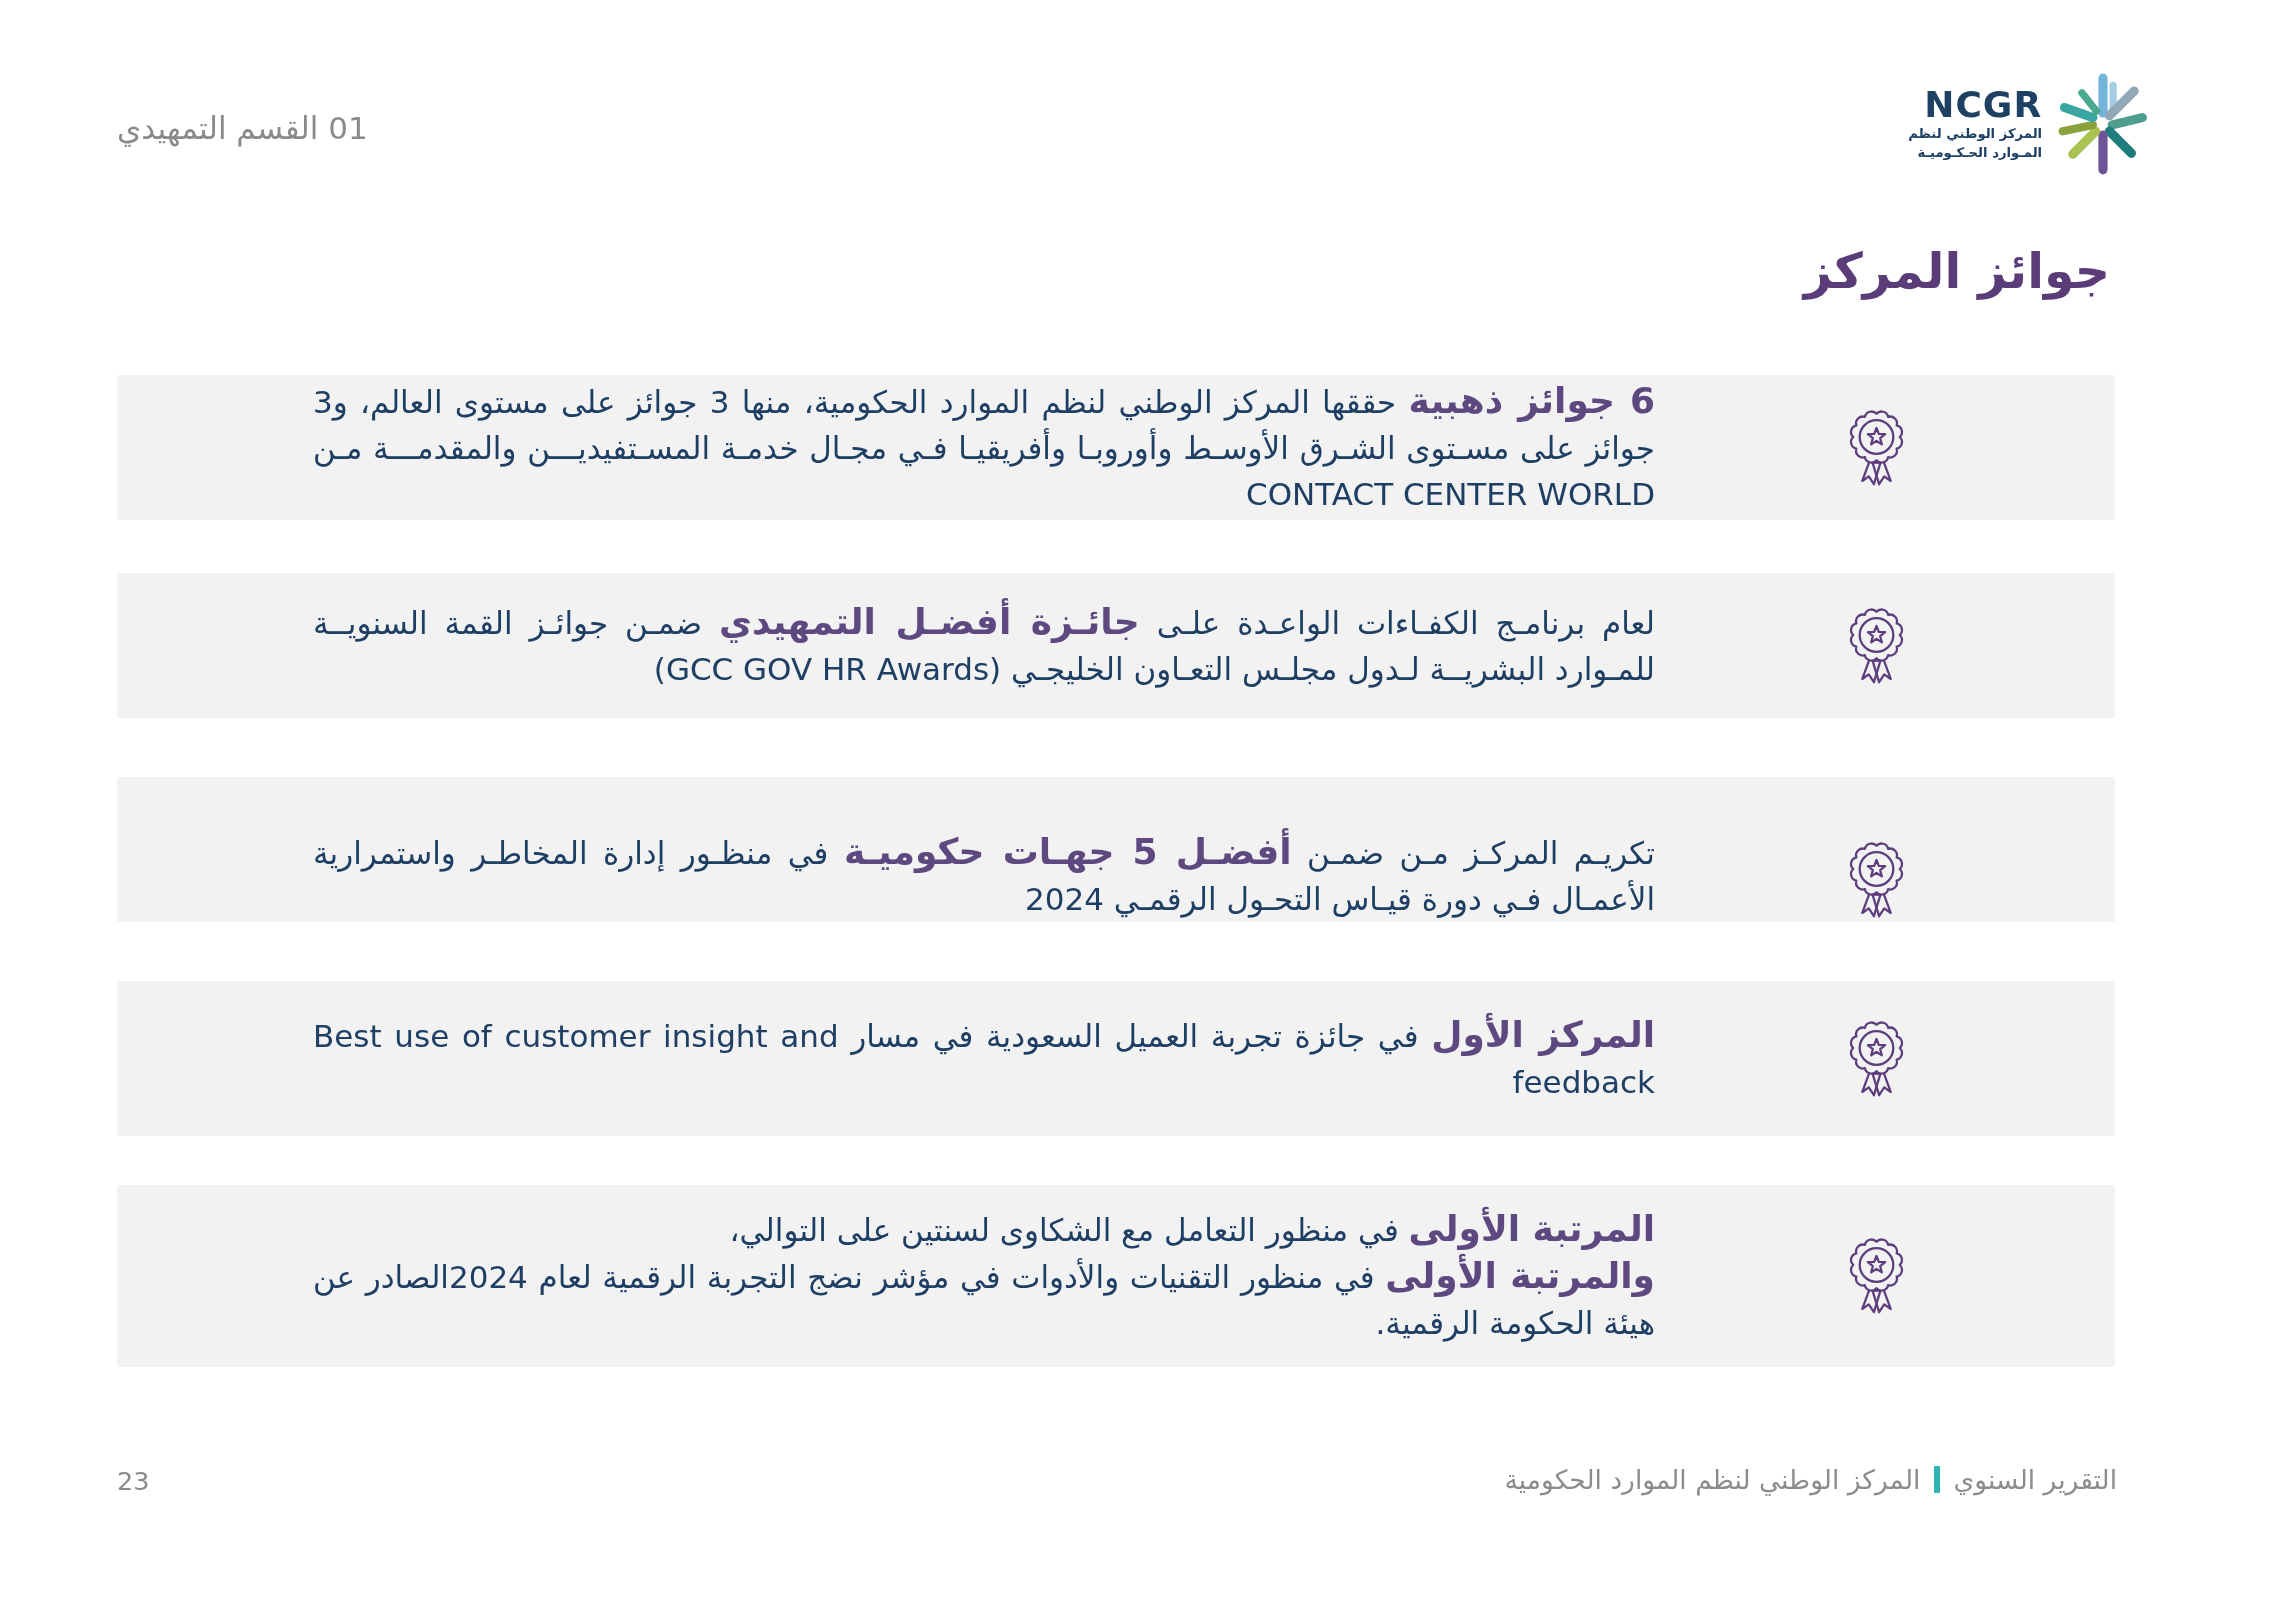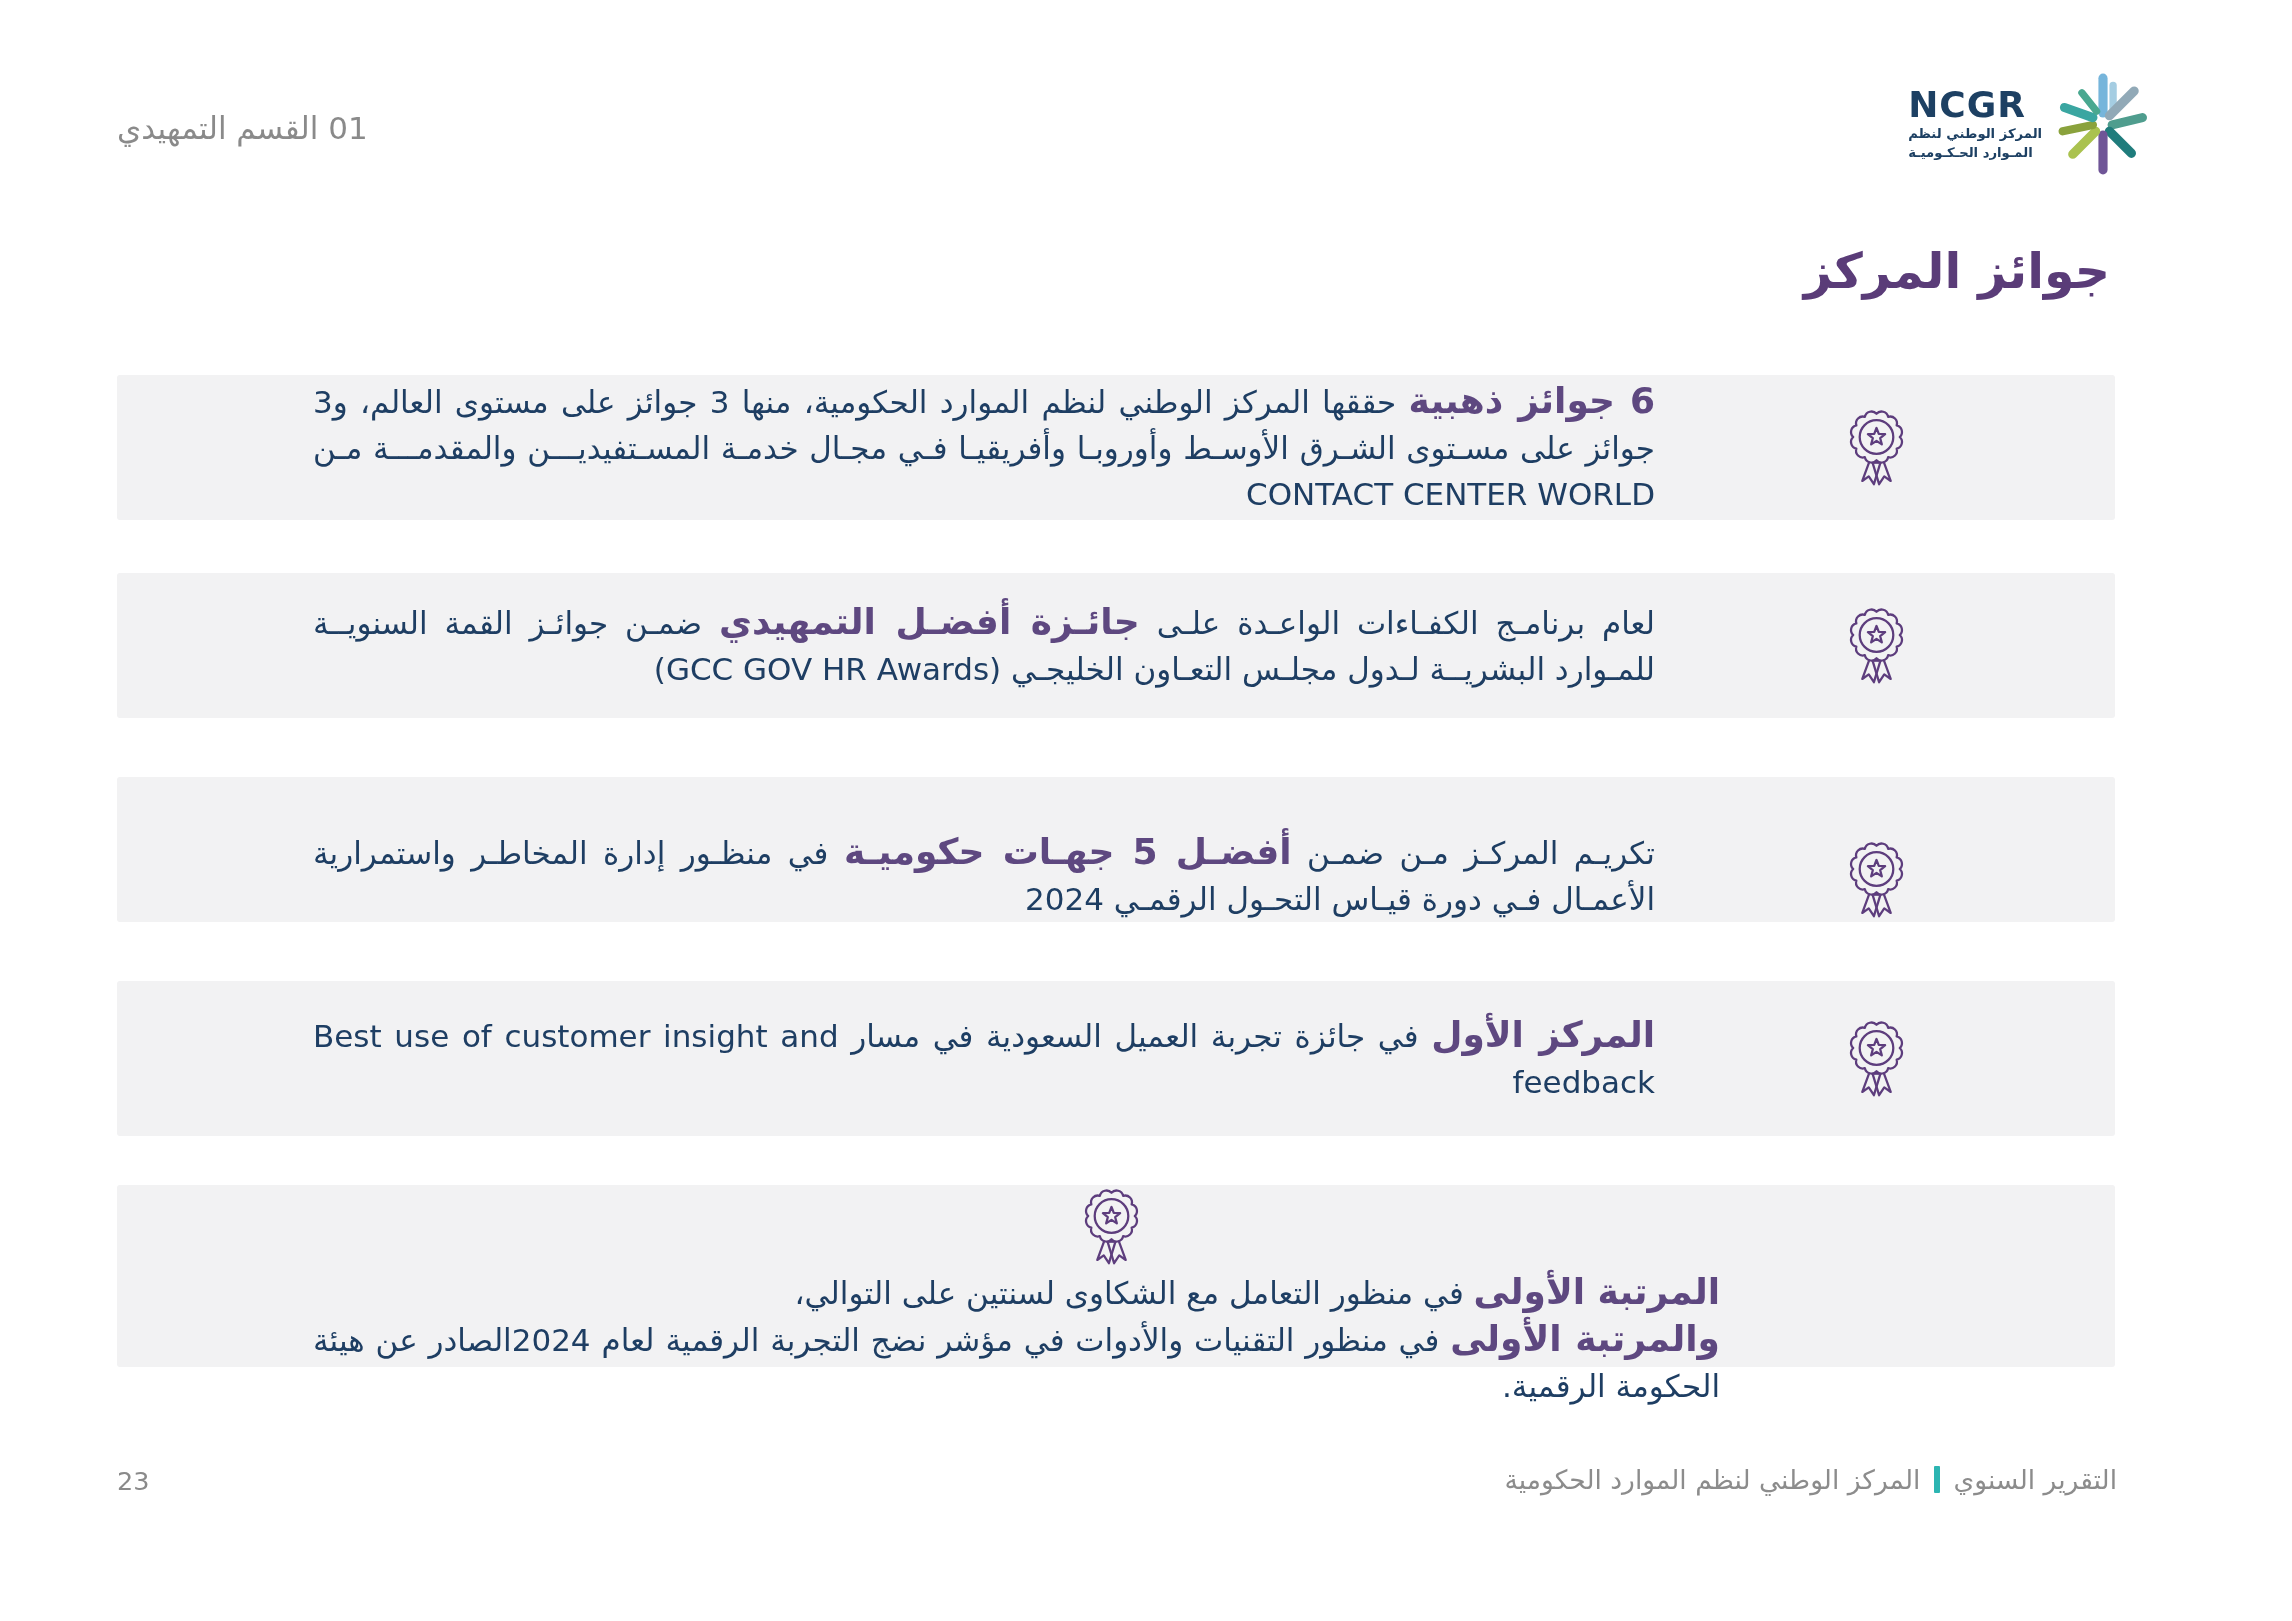--- a/index.html
+++ b/index.html
@@ -25,21 +25,21 @@
     position:absolute; top:110px; left:117px;
     direction:rtl;
     color:var(--label-gray);
     font-size:31px;
   }
   .logo{
     position:absolute; top:69px; right:135px;
     display:flex; align-items:center;
   }
   .logo-text{
-    text-align:left;
+    text-align:right;
     margin-right:5.9px;
   }
   .logo-wordmark{
     color:var(--logo-navy);
     font-size:36px; font-weight:bold; letter-spacing:1px;
     line-height:1.05;
   }
   .logo-name{
     direction:rtl;
     color:var(--logo-navy);
@@ -56,21 +56,21 @@
     position:absolute; left:117px; width:1998px;
     background:var(--card-bg);
     border-radius:2.9px;
     display:flex; direction:rtl; align-items:center;
     padding:0 206px 0 196px;
   }
   .card-1{top:375px;height:145px;}
   .card-2{top:573px;height:145px;}
   .card-3{top:777px;height:145px;align-items:flex-end;}
   .card-4{top:981px;height:155px;}
-  .card-5{top:1185px;height:182px;flex-direction:column;}
+  .card-5{top:1185px;height:182px;}
   .medal{
     flex:none;
     width:65px; height:84px;
     display:block;
   }
   .medal .ln{
     fill:none; stroke:var(--medal-purple); stroke-width:3.5;
     stroke-linejoin:round;
   }
   .medal .mask{ fill:var(--card-bg); }

